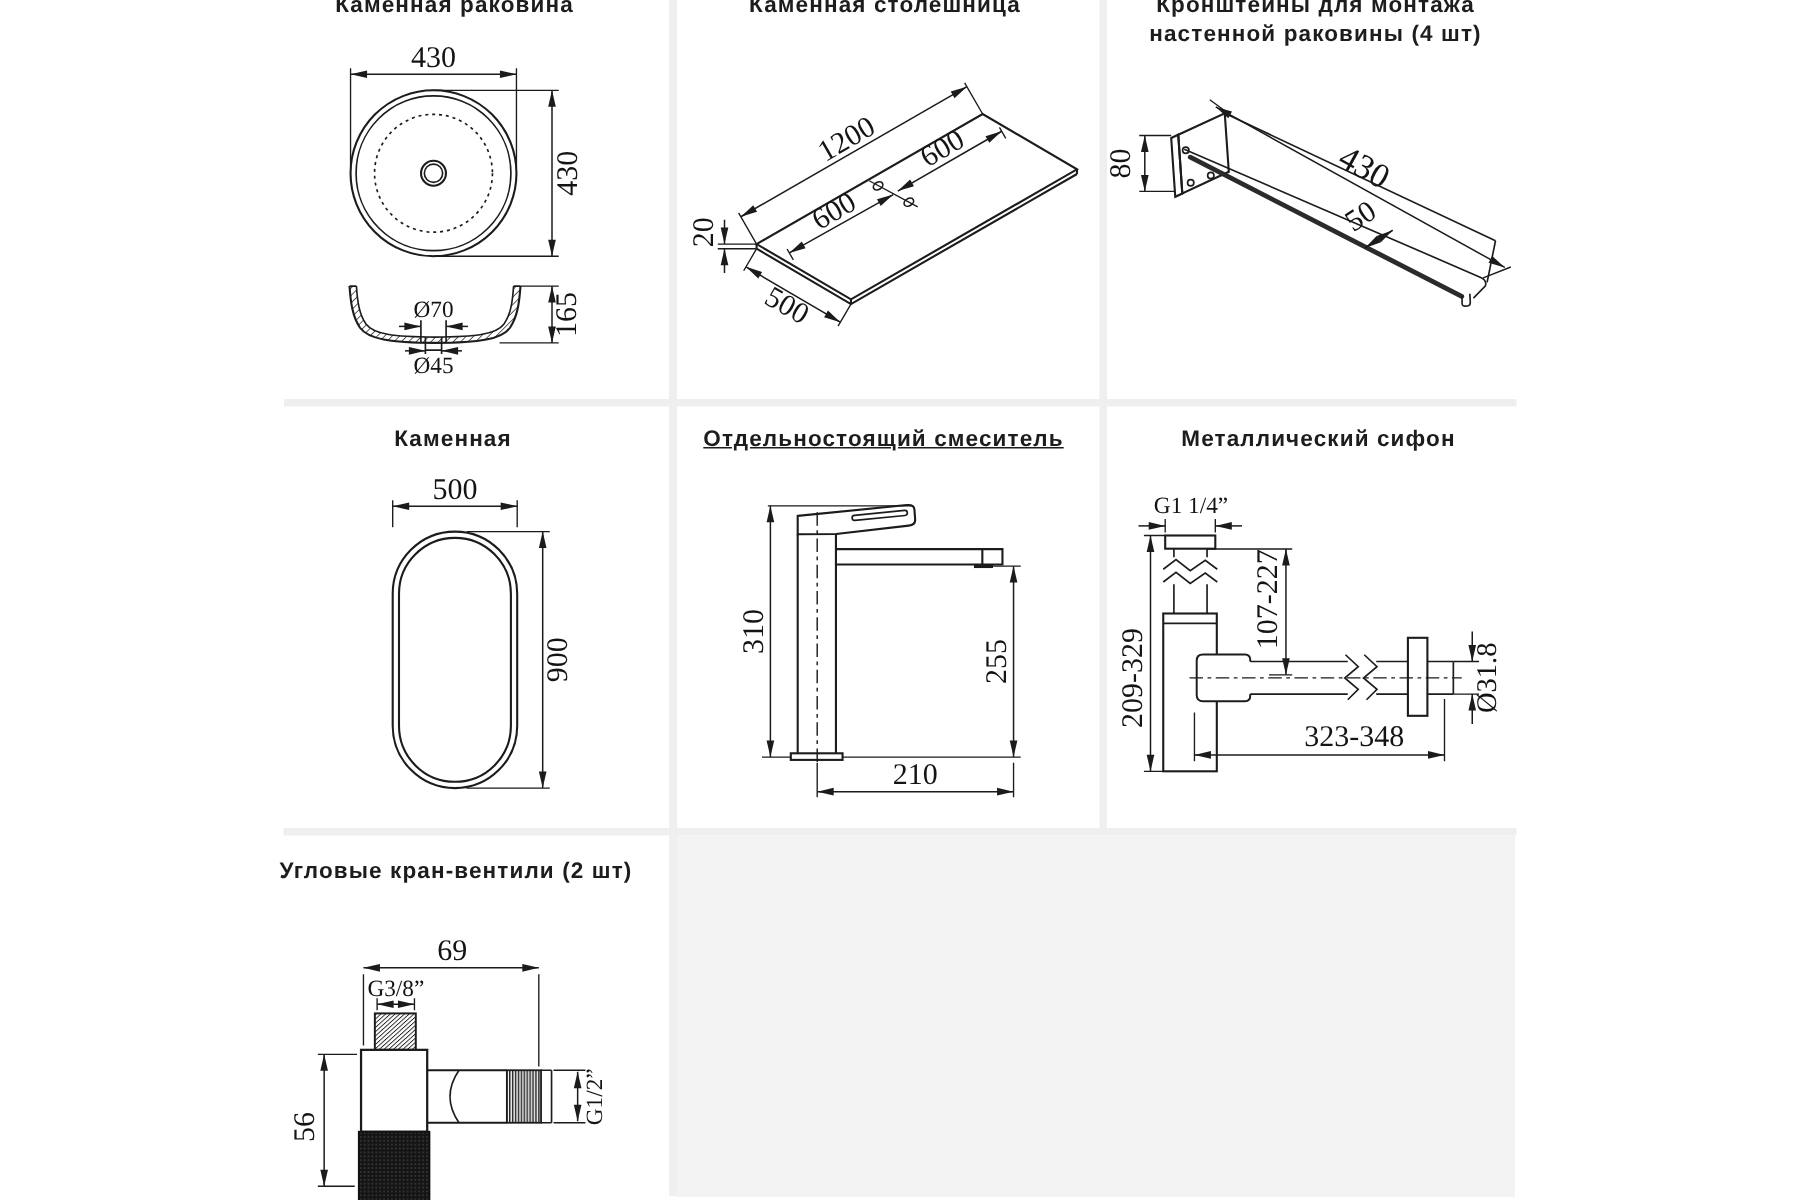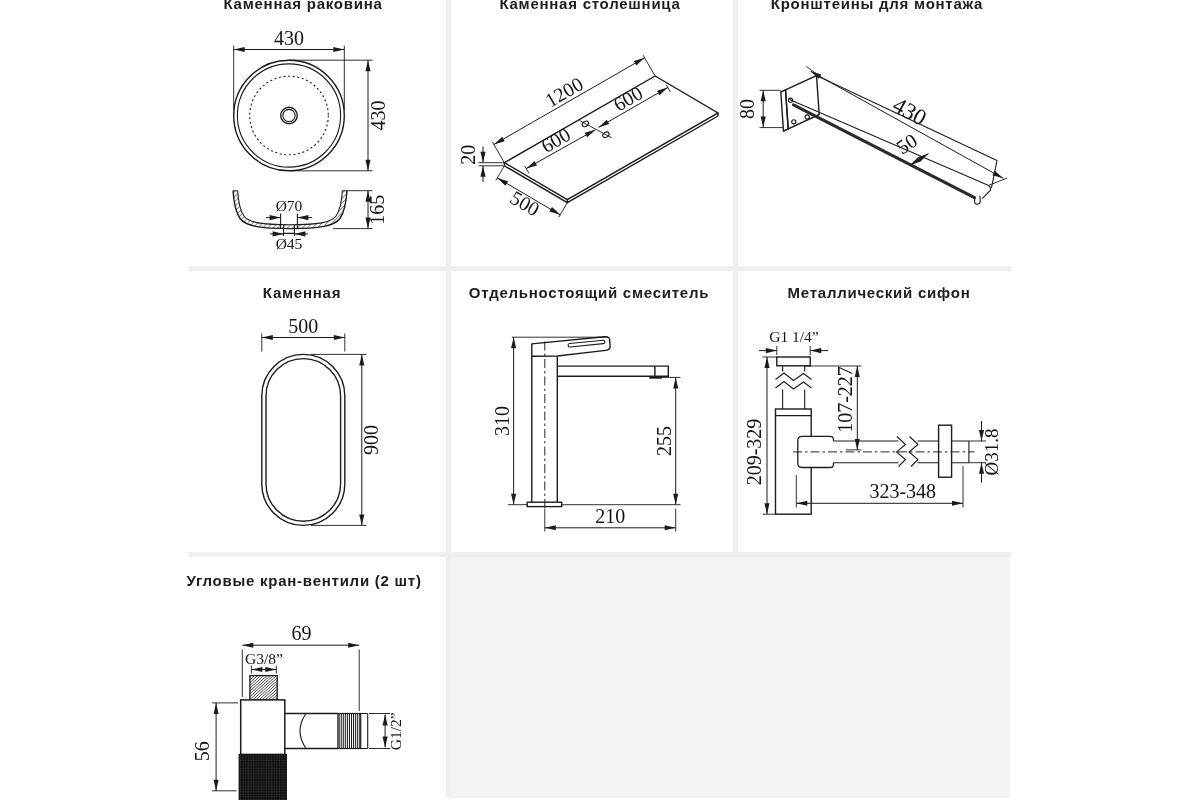--- a/index.html
+++ b/index.html
@@ -34,25 +34,26 @@
   <div class="empty-block" style="left:451px;top:556.5px;width:559px;height:241px;"></div>
 
   <div class="cell-title" style="left:303px;top:-6.5px;">
     <span>Каменная раковина</span>
   </div>
   <div class="cell-title" style="left:590px;top:-6.5px;">
     <span>Каменная столешница</span>
   </div>
   <div class="cell-title" style="left:877px;top:-6.5px;">
     <span style="display:block">Кронштейны для монтажа</span>
+    <span style="display:block">настенной раковины (4 шт)</span>
   </div>
   <div class="cell-title" style="left:302px;top:283px;">
     <span>Каменная</span>
   </div>
-  <div class="cell-title" style="left:589px;top:283px;">
+  <div class="cell-title" style="left:589px;top:283px;text-decoration:underline;">
     <span>Отдельностоящий смеситель</span>
   </div>
   <div class="cell-title" style="left:879px;top:283px;text-align:center;">
     <span>Металлический сифон</span>
   </div>
   <div class="cell-title" style="left:304px;top:570.5px;text-align:center;">
     <span>Угловые кран-вентили (2 шт)</span>
   </div>
 
   <svg class="drawing-svg" width="1200" height="800" viewBox="0 0 1200 800" xmlns="http://www.w3.org/2000/svg">

